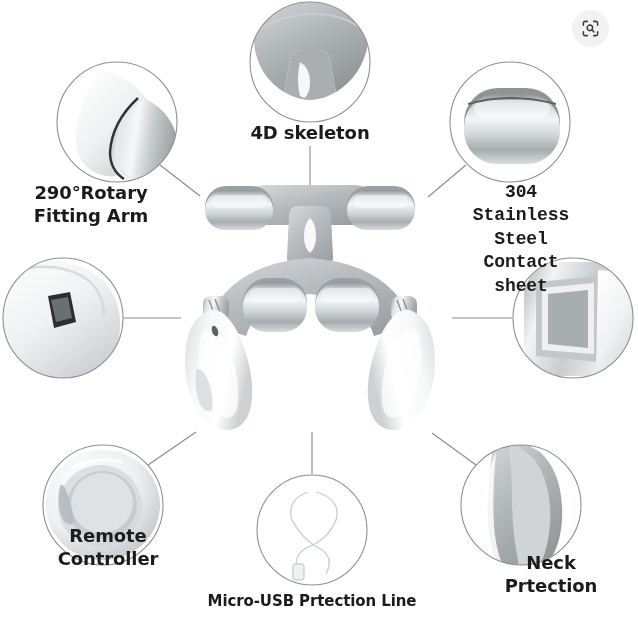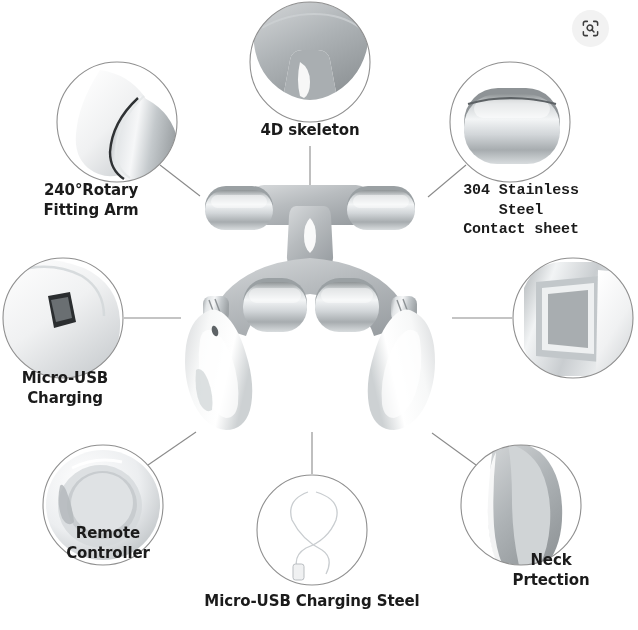--- a/index.html
+++ b/index.html
@@ -12,21 +12,21 @@
   #stage { position:absolute; inset:0; width:638px; height:630px; background:#fff; }
 
   
   #art { position:absolute; left:0; top:0; width:638px; height:630px; }
 
   
   .label {
     position:absolute;
     font-family:"DejaVu Sans", sans-serif;
     font-weight:700;
-    font-size:15px;
+    font-size:18px;
     line-height:1.30;
     color:#1b1b1b;
     letter-spacing:-0.1px;
     text-align:center;
     white-space:pre-line;
     transform:translateX(-50%);
   }
   .label.sm { font-size:15px; }
 
   
@@ -305,36 +305,34 @@
                  L500,572 Q486,540 488,500 Q490,464 494,440 Z" fill="url(#gThumbGray)"></path>
         <path d="M508,444 Q528,448 540,468 Q552,492 550,524 Q548,552 538,568
                  L520,570 Q512,536 512,500 Q512,466 508,444 Z" fill="#d0d4d6"></path>
         <path d="M496,452 Q492,490 494,526 Q496,552 504,568 L498,570
                  Q488,544 487,508 Q486,472 496,452 Z" fill="#ffffff" opacity="0.85"></path>
       </g>
       <circle cx="521" cy="505" r="60" fill="none" stroke="#8f8f8f" stroke-width="1.1"></circle>
     </g>
   </svg>
 
-  <div class="label" style="left:91px;  top:181px;">240°Rotary
+  <div class="label" style="left:91px;  top:181px;">290°Rotary
 Fitting Arm</div>
 
   <div class="label" style="left:310px; top:121px;">4D skeleton</div>
 
   <div class="label" style="left:521px; top:181px;font-family:Liberation Mono, monospace;">304 Stainless Steel
 Contact sheet</div>
 
-  <div class="label" style="left:65px;  top:369px;">Micro-USB
-Charging</div>
 
 
   <div class="label" style="left:108px; top:524px;">Remote
 Controller</div>
 
-  <div class="label sm" style="left:312px; top:592px;">Micro-USB Charging Steel</div>
+  <div class="label sm" style="left:312px; top:592px;">Micro-USB Prtection Line</div>
 
   <div class="label" style="left:551px; top:551px;">Neck
 Prtection</div>
 
   <div id="scan-btn">
     <span>
       <svg width="19" height="19" viewBox="0 0 24 24" fill="none" stroke="#3c3c3c" stroke-width="1.9" stroke-linecap="round" stroke-linejoin="round">
         <path d="M3 8V5.2A2.2 2.2 0 0 1 5.2 3H8"></path>
         <path d="M16 3h2.8A2.2 2.2 0 0 1 21 5.2V8"></path>
         <path d="M21 16v2.8a2.2 2.2 0 0 1-2.2 2.2H16"></path>

